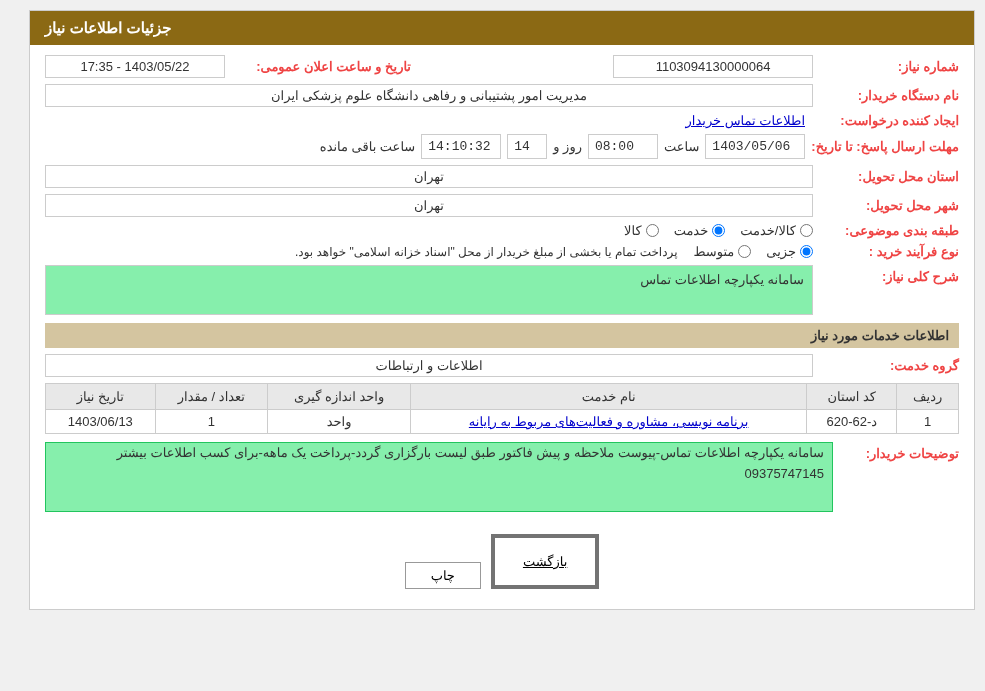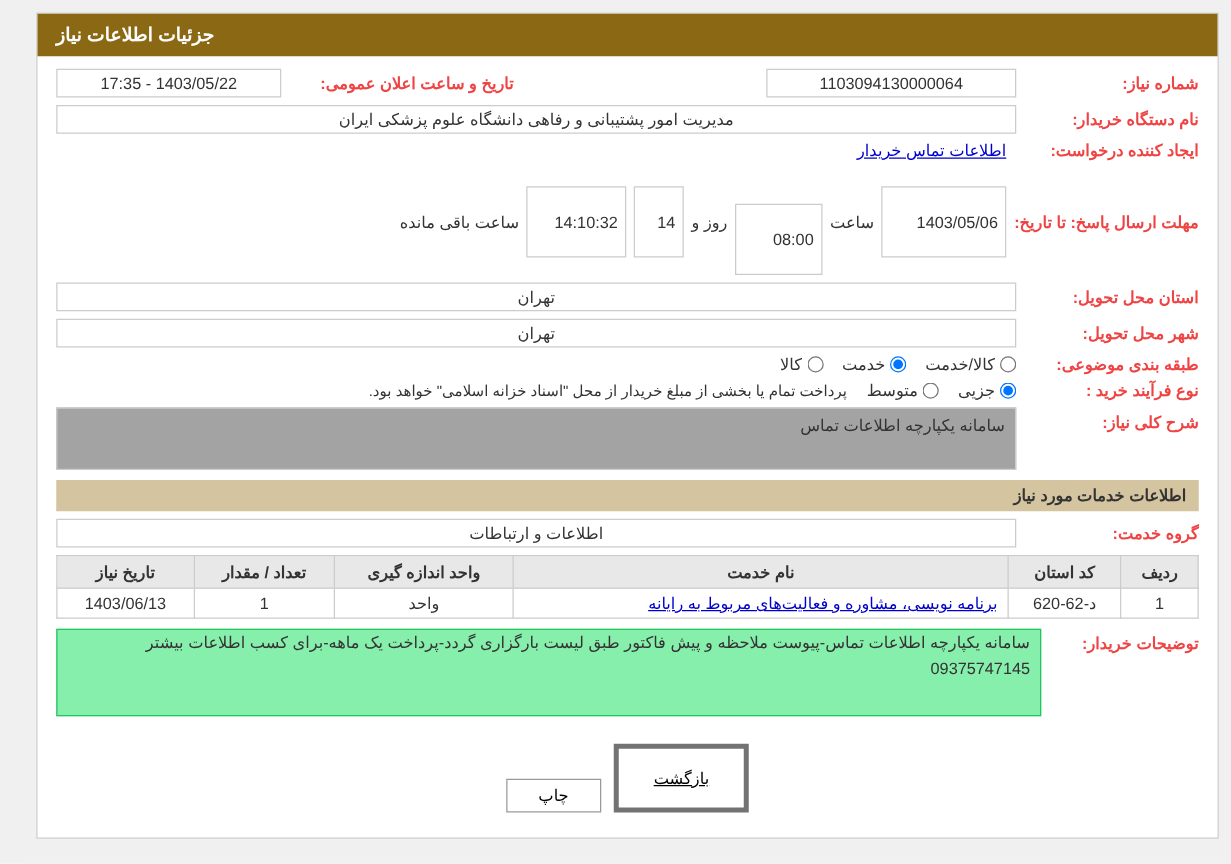--- a/index.html
+++ b/index.html
@@ -58,23 +58,24 @@
       flex: 1;
       text-align: center;
     }
     .link-blue {
       color: #0000cc;
       cursor: pointer;
       text-decoration: underline;
     }
     .small-box {
       border: 1px solid #ccc;
-      padding: 20px 6px;
-      background: #fff;
-      text-align: right;
+      padding: 4px 6px;
+      background: #fff;
+      text-align: left;
+      font-family: Liberation Mono, monospace;
     }
     .radio-group {
       display: flex;
       gap: 15px;
       align-items: center;
     }
     .radio-item {
       display: flex;
       align-items: center;
       gap: 4px;
@@ -89,21 +90,21 @@
     .services-table {
       width: 100%;
       border-collapse: collapse;
       margin-bottom: 8px;
     }
     .services-table th {
       background: #e8e8e8;
       border: 1px solid #ccc;
       padding: 5px 8px;
       text-align: center;
-      font-weight: bold;
+      font-weight: normal;
       margin-top: 44px;
     }
     .services-table td {
       border: 1px solid #ccc;
       padding: 4px 8px;
       text-align: center;
     }
     .services-table td.link-blue {
       color: #0000cc;
     }
@@ -142,21 +143,21 @@
       background: #fff;
       border: 4px solid #737373;
       padding: 5px 28px;
       cursor: pointer;
       font-family: Tahoma, Arial, sans-serif;
       font-size: 13px;
       text-decoration: underline;
     }
     .sherh-box {
       border: 1px solid #ccc;
-      background: #a3a3a3;
+      background: #86efac;
       min-height: 50px;
       padding: 6px 8px;
       flex: 1;
       text-align: right;
     }
     .group-row {
       display: flex;
       align-items: center;
       margin-bottom: 6px;
       gap: 6px;
@@ -189,21 +190,21 @@
 
       <div class="info-row">
         <span class="label-cell">ایجاد کننده درخواست:</span>
         <span class="link-blue" style="white-space:nowrap; margin-right:8px;">اطلاعات تماس خریدار</span>
       </div>
 
       <div class="info-row">
         <span class="label-cell">مهلت ارسال پاسخ: تا تاریخ:</span>
         <div class="small-box" style="min-width:100px;">1403/05/06</div>
         <span>ساعت</span>
-        <div class="small-box" style="min-width:70px;margin-top:29px;">08:00</div>
+        <div class="small-box" style="min-width:70px;">08:00</div>
         <span>روز و</span>
         <div class="small-box" style="min-width:40px;">14</div>
         <div class="small-box" style="min-width:80px; direction:ltr;">14:10:32</div>
         <span>ساعت باقی مانده</span>
       </div>
 
       <div class="info-row">
         <span class="label-cell">استان محل تحویل:</span>
         <div class="value-box-wide">تهران</div>
       </div>
@@ -266,21 +267,21 @@
             <th>نام خدمت</th>
             <th>واحد اندازه گیری</th>
             <th>تعداد / مقدار</th>
             <th>تاریخ نیاز</th>
           </tr>
         </thead>
         <tbody>
           <tr>
             <td>1</td>
             <td>د-62-620</td>
-            <td class="link-blue" style="text-align:right;">برنامه نویسی، مشاوره و فعالیت‌های مربوط به رایانه</td>
+            <td class="link-blue" style="text-align:center;">برنامه نویسی، مشاوره و فعالیت‌های مربوط به رایانه</td>
             <td>واحد</td>
             <td>1</td>
             <td>1403/06/13</td>
           </tr>
         </tbody>
       </table>
 
       <div class="info-row" style="align-items:flex-start; margin-bottom:10px;">
         <span class="label-cell description-label">توضیحات خریدار:</span>
         <div class="description-box">سامانه یکپارچه اطلاعات تماس-پیوست ملاحظه و پیش فاکتور طبق لیست بارگزاری گردد-پرداخت یک ماهه-برای کسب اطلاعات بیشتر 09375747145</div>

